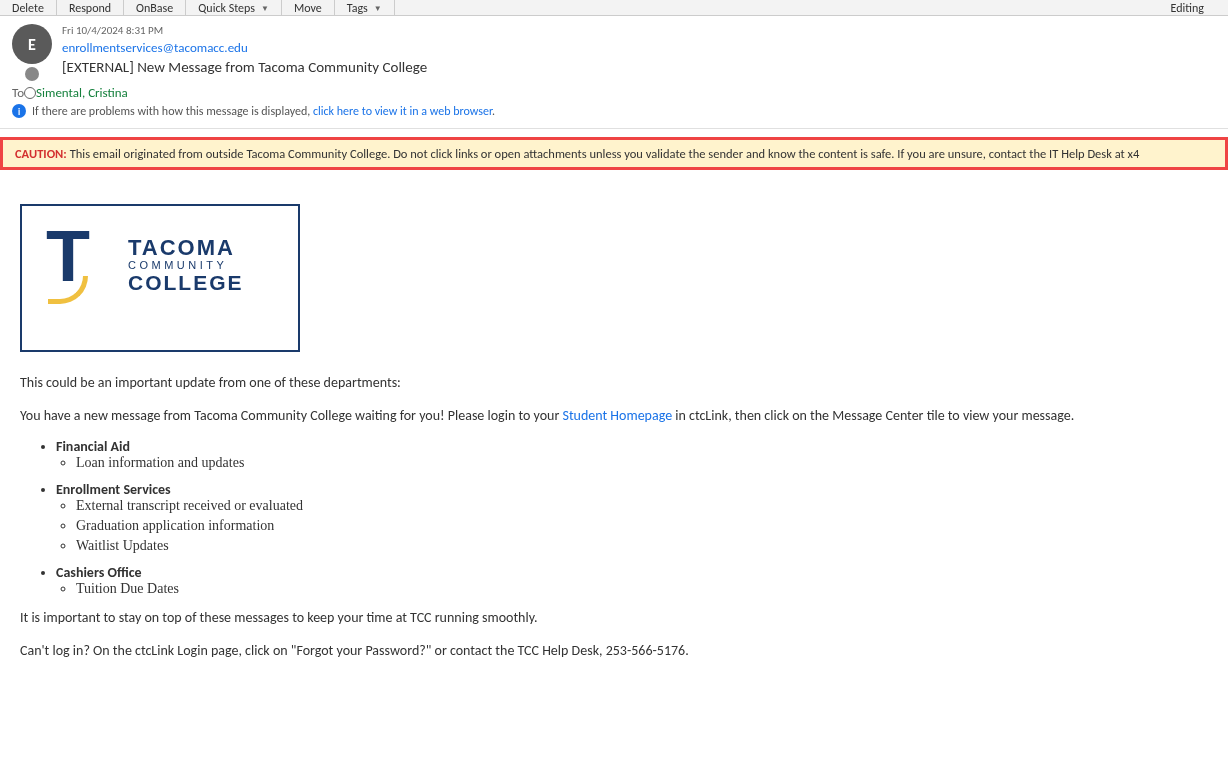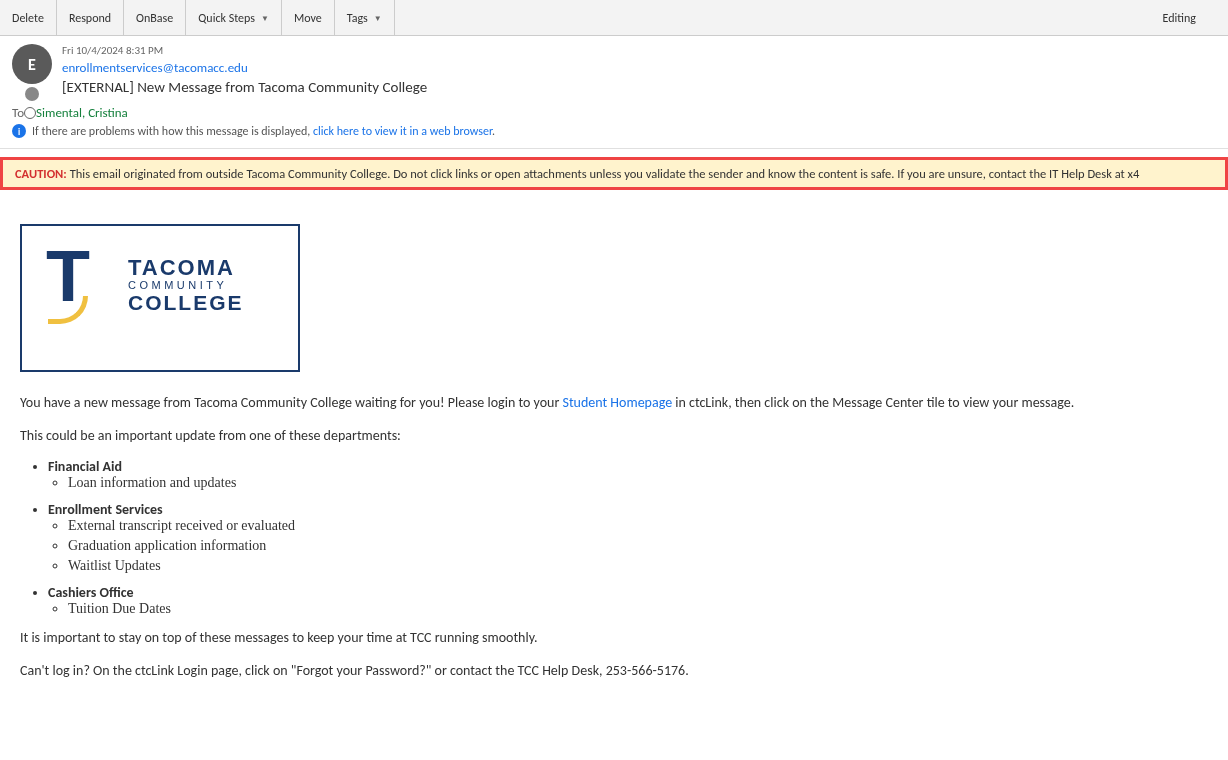--- a/index.html
+++ b/index.html
@@ -4,37 +4,37 @@
   <style>
     * { margin: 0; padding: 0; box-sizing: border-box; }
     body { font-family: Calibri, Arial, sans-serif; font-size: 14px; color: #333; background: #fff; width: 1228px; min-height: 760px; overflow-x: hidden; }
 
     
     .toolbar {
       display: flex;
       align-items: stretch;
       border-bottom: 1px solid #ccc;
       background: #f3f3f3;
-      height: 36px;
+      height: 16px;
       font-size: 12px;
     }
     .toolbar-group {
       display: flex;
       align-items: center;
       border-right: 1px solid #ccc;
       padding: 0 12px;
       gap: 6px;
       cursor: pointer;
       white-space: nowrap;
       height: 100%;
     }
     .toolbar-group:last-child {
       border-right: none;
       margin-left: auto;
-      padding-right: 32px;
+      padding-right: 24px;
     }
     .toolbar-label { font-size: 12px; color: #333; }
     .dropdown-arrow {
       font-size: 8px;
       color: #666;
     }
 
     
     .email-header {
       padding: 8px 12px 4px 12px;
@@ -207,21 +207,21 @@
       font-weight: bold;
       color: #1a3a6b;
       letter-spacing: 2px;
       font-family: Arial, sans-serif;
     }
 
     
     .body-text { font-size: 14px; color: #333; line-height: 1.5; margin-bottom: 12px; }
     .body-link { color: #1a73e8; text-decoration: none; cursor: pointer; }
 
-    ul { margin-left: 28px; margin-bottom: 10px; }
+    ul { margin-left: 36px; margin-bottom: 10px; }
     ul li { margin-bottom: 4px; font-size: 14px; font-weight: bold; }
     ul li ul { margin-left: 20px; list-style-type: circle; font-family: Liberation Serif, serif; }
     ul li ul li { font-weight: normal; font-size: 14px; }
   </style>
 </head>
 <body>
 
 <div class="toolbar">
   <div class="toolbar-group">
     <span class="toolbar-label">Delete</span>
@@ -291,26 +291,26 @@
       </div>
       <div class="logo-text-right">
         <span class="logo-tacoma">TACOMA</span>
         <span class="logo-community">COMMUNITY</span>
         <span class="logo-college">COLLEGE</span>
       </div>
     </div>
   </div>
 
   
+  <p class="body-text">This could be an important update from one of these departments:</p>
+
+  
   <p class="body-text">
     <span>You have a new message from Tacoma Community College waiting for you! Please login to your </span><a class="body-link">Student Homepage</a><span> in ctcLink, then click on the Message Center tile to view your message.</span>
   </p>
-
-  
-  <p class="body-text">This could be an important update from one of these departments:</p>
 
   
   <ul>
     <li>
       <span>Financial Aid</span>
       <ul>
         <li>Loan information and updates</li>
       </ul>
     </li>
     <li>

